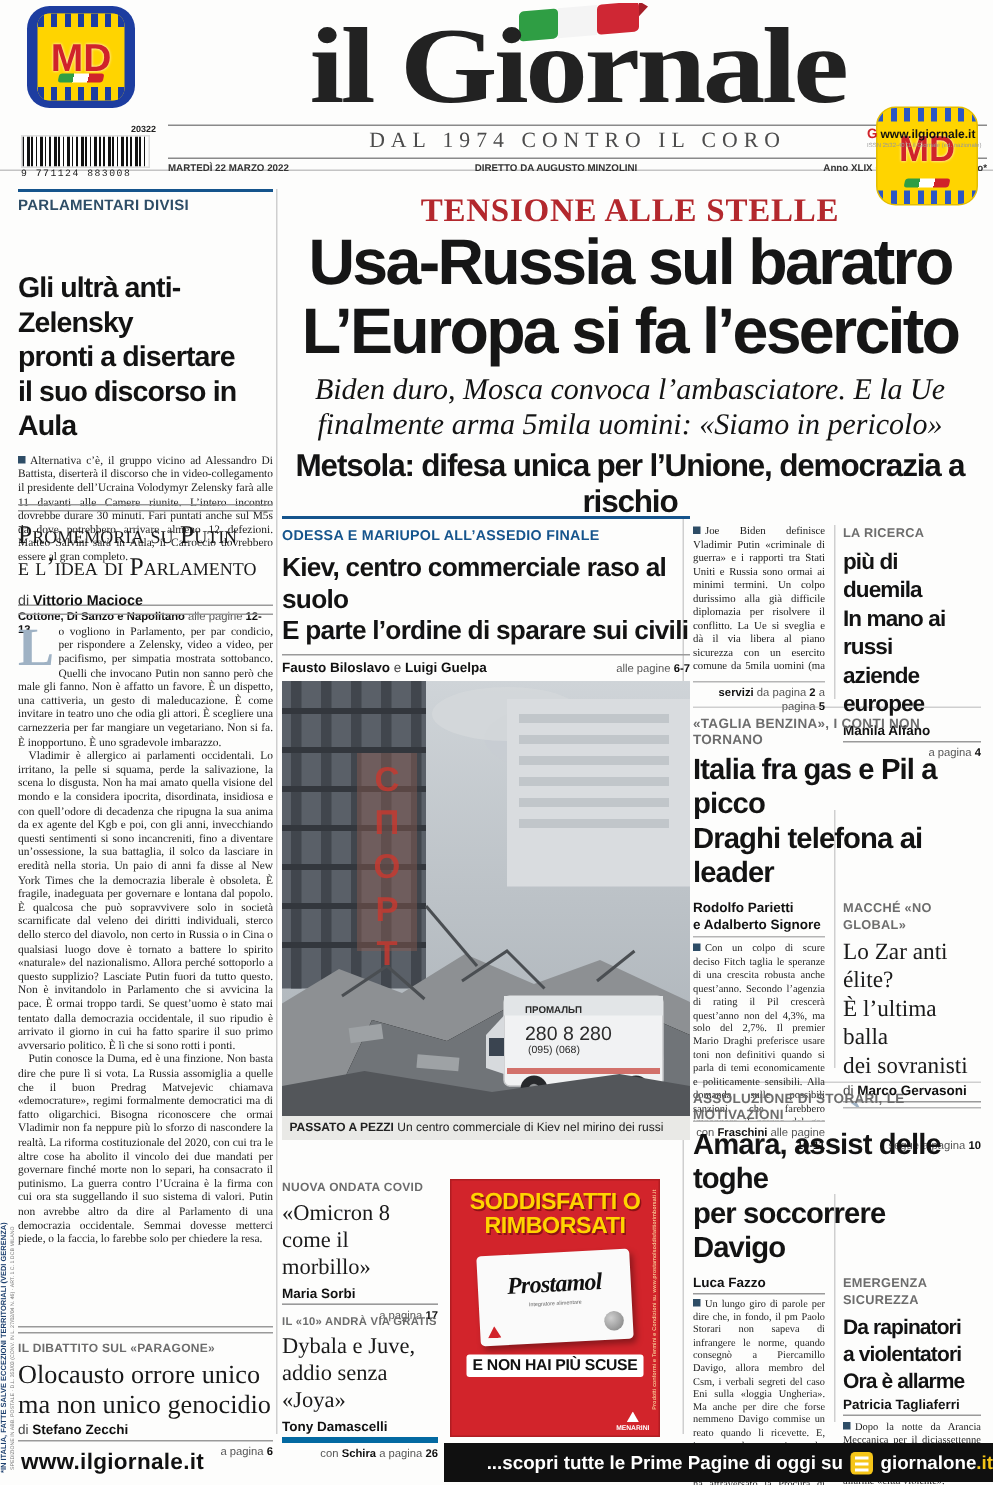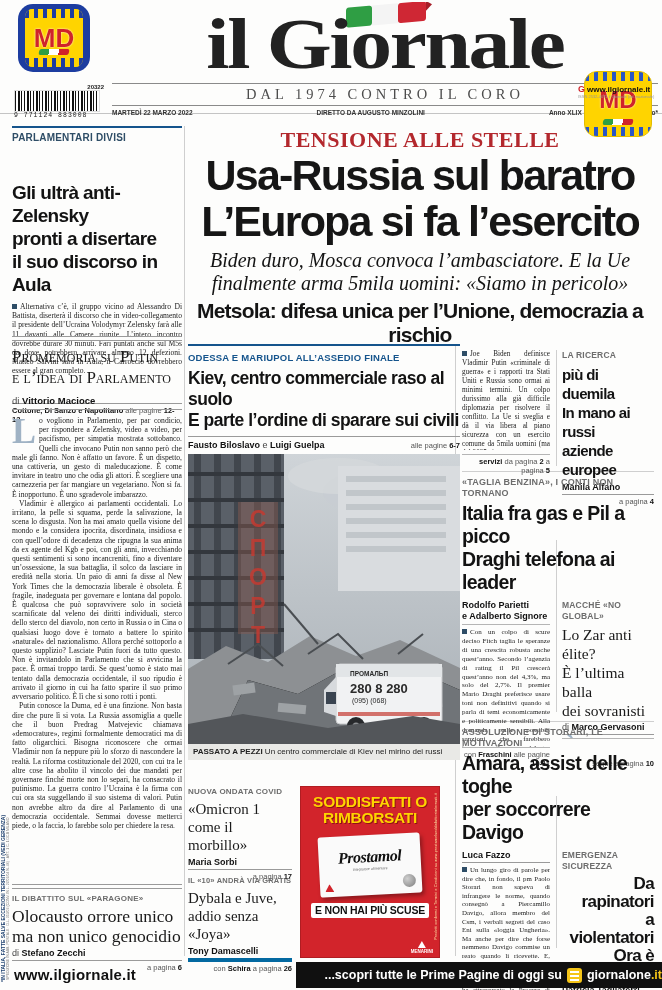--- a/index.html
+++ b/index.html
@@ -280,21 +280,21 @@
           <circle cx="168" cy="272" r="9" fill="#27292c"></circle>
             <circle cx="236" cy="272" r="9" fill="#27292c"></circle>
           <circle cx="168" cy="272" r="3.5" fill="#8d9093"></circle>
             <circle cx="236" cy="272" r="3.5" fill="#8d9093"></circle>
           <rect x="150" y="258" width="102" height="4" fill="#c43a31" opacity="0.7"></rect>
         </g>
         <polygon points="0,290 0,270 55,260 140,274 225,262 272,270 272,290" fill="#53565a"></polygon>
       </svg>
       <div class="photo-sign">СПОРТ</div>
       <div class="van-t" style="left:162px;top:216px;font-weight:700;font-size:6.5px;">ПРОМАЛЬП</div>
-      <div class="van-t" style="left:162px;top:227px;font-weight:700;font-size:13px;">280 8 280</div>
+      <div class="van-t" style="left:162px;top:227px;font-weight:400;font-size:13px;">280 8 280</div>
       <div class="van-t" style="left:164px;top:243px;font-size:7px;">(095)  (068)</div>
     </div>
     <div class="caption">
       <b>PASSATO A PEZZI</b><span> Un centro commerciale di Kiev nel mirino dei russi</span>
     </div>
   </div>
 
   <div class="abs" style="left:462px;top:350px;width:88px;">
     <div class="body-txt clip" style="font-size:7.2px;line-height:9px;height:100px;">
       <p><span class="blt"></span><span>Joe Biden definisce Vladimir Putin «criminale di guerra» e i rapporti tra Stati Uniti e Russia sono ormai ai minimi termini. Un colpo durissimo alla già difficile diplomazia per risolvere il conflitto. La Ue si sveglia e dà il via libera al piano sicurezza con un esercito comune da 5mila uomini (ma dal 2025...).</span></p>
@@ -365,38 +365,38 @@
     <div style="display:flex;gap:12px;margin-top:6px;">
       <div style="width:88px;height:160px;display:flex;flex-direction:column;">
         <div class="authrow" style="font-size:9px;border-bottom:1px solid #9a9a9a;padding-bottom:2px;">Luca Fazzo</div>
         <div class="body-txt clip" style="font-size:6.9px;line-height:8.6px;padding-top:3px;height:130px;">
           <p><span class="blt"></span><span>Un lungo giro di parole per dire che, in fondo, il pm Paolo Storari non sapeva di infrangere le norme, quando consegnò a Piercamillo Davigo, allora membro del Csm, i verbali segreti del caso Eni sulla «loggia Ungheria». Ma anche per dire che forse nemmeno Davigo commise un reato quando li ricevette. E, insomma, la sensazione che alla fine il grumo di veleni e di manovre che per lunghi mesi ha attraversato la Procura di Milano possa finire senza colpevoli.</span></p>
         </div>
 
       </div>
       <div style="width:92px;height:160px;display:flex;flex-direction:column;">
         <div class="kicker" style="font-size:8.5px;">EMERGENZA SICUREZZA</div>
-        <div class="hl" style="font-size:17px;line-height:18px;margin-top:3px;text-align:right;">
+        <div class="hl" style="font-size:14px;line-height:18px;margin-top:3px;">
           <div>Da rapinatori</div>
           <div>a violentatori</div>
           <div>Ora è allarme</div>
         </div>
         <div class="authrow" style="font-size:9px;border-bottom:1px solid #9a9a9a;padding:2px 0;">Patricia Tagliaferri</div>
         <div class="body-txt clip" style="font-size:7px;line-height:8.9px;padding-top:3px;height:48px;">
           <p><span class="blt"></span><span>Dopo la notte da Arancia Meccanica per il diciassettenne romano derubato e abusato in strada assieme alla mamma è allarme «città violente».</span></p>
         </div>
 
       </div>
     </div>
   </div>
 
   <div class="abs" style="left:188px;top:786px;width:104px;">
     <div class="kicker" style="font-size:8px;">NUOVA ONDATA COVID</div>
     <div class="hl-serif" style="font-size:15px;line-height:18px;margin-top:3px;">
-      <div>«Omicron 1</div>
+      <div>«Omicron 8</div>
       <div>come il morbillo»</div>
     </div>
     <div class="authrow" style="font-size:9px;border-bottom:1px solid #9a9a9a;padding:3px 0 2px;">Maria Sorbi</div>
     <div class="pageref" style="padding-top:2px;">
       <span>a pagina </span><b>17</b>
     </div>
   </div>
 
   <div class="abs" style="left:188px;top:875px;width:104px;">
     <div class="kicker" style="font-size:7.5px;">IL «10» ANDRÀ VIA GRATIS</div>

